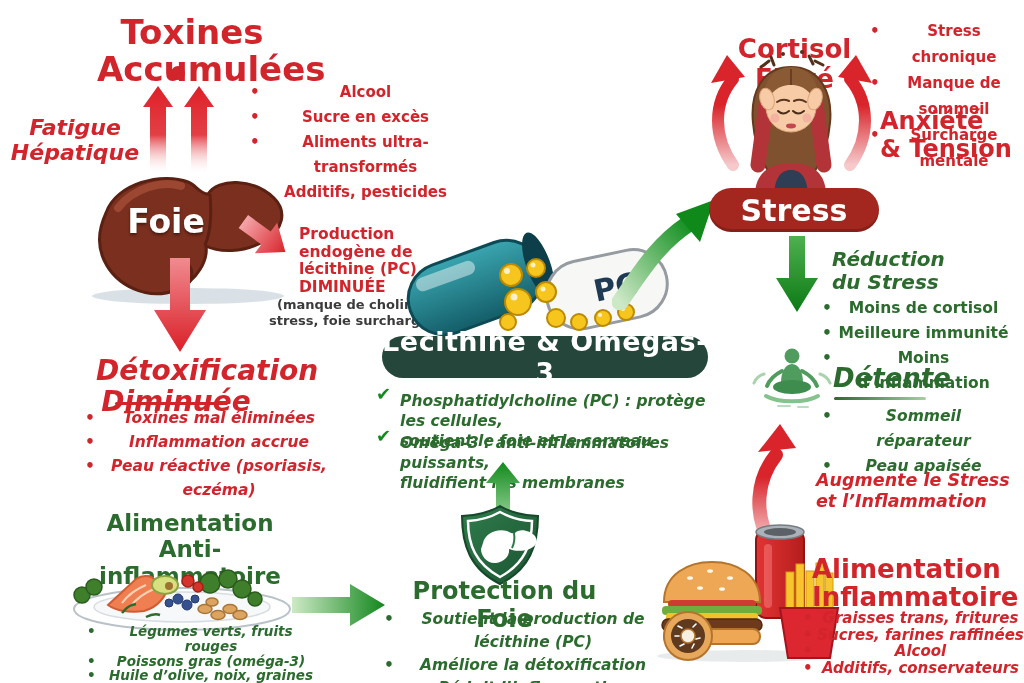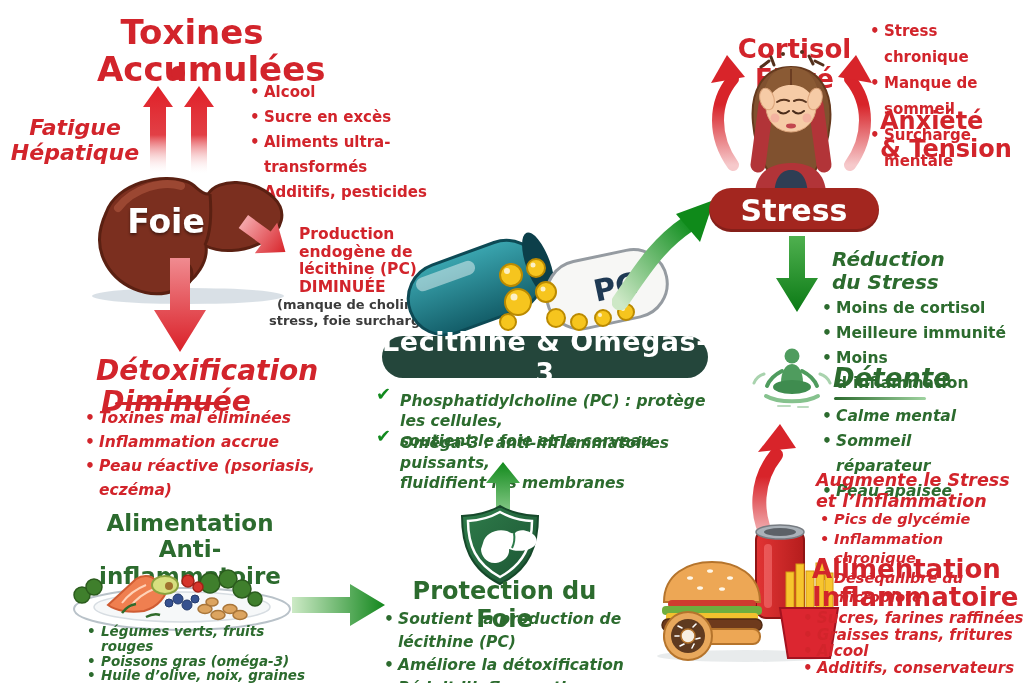--- a/index.html
+++ b/index.html
@@ -9,21 +9,21 @@
   *{box-sizing:border-box; margin:0; padding:0;}
   body{font-family:"DejaVu Sans", sans-serif; background:#e8e8e8;}
   .stage{position:relative; width:1024px; height:683px; background:#ffffff; overflow:hidden;}
   .abs{position:absolute;}
   .pre{white-space:pre-line;}
   .ctr{text-align:center;}
   .b{font-weight:bold;}
   .i{font-style:italic;}
   .red{color:var(--red);}
   .green{color:var(--green);}
-  ul.blt{list-style:none;}
+  ul.blt{list-style:none;text-align:center;}
   ul.blt li{position:relative; padding-left:15px;}
   ul.blt li::before{content:"•"; position:absolute; left:1px; top:0;}
   .pill{display:flex; align-items:center; justify-content:center; color:#fff; font-weight:bold;}
   .benefit{display:flex; gap:9px; align-items:flex-start;}
   .benefit .chk{color:var(--check); font-weight:bold; font-size:18px; line-height:1.1;}
   .benefit .txt{color:var(--green); font-weight:bold; font-style:italic; font-size:15.5px; line-height:1.3;margin-top:7px;}
   .underline-red{background:var(--red); border-radius:2px;}
   .underline-green{background:linear-gradient(90deg,#2c6b2e,#9fd3a0); border-radius:2px;}
 </style>
 </head>
@@ -271,43 +271,37 @@
     <path d="M30,27 C22,31 17,37 15,42 M50,27 C58,31 63,37 65,42" stroke="#4f9c5e" stroke-width="4" fill="none" stroke-linecap="round"></path>
     <ellipse cx="40" cy="43" rx="19" ry="7" fill="#3f8c4f"></ellipse>
     <path d="M14,52 C26,59 54,59 66,52" stroke="#86c28e" stroke-width="4" fill="none" stroke-linecap="round"></path>
     <path d="M12,30 q-7,2 -10,9 M68,30 q7,2 10,9" stroke="#a9d3ae" stroke-width="3" fill="none" stroke-linecap="round"></path>
     <path d="M26,62 h12 M46,63 h10" stroke="#bcdcc0" stroke-width="2" stroke-linecap="round"></path>
   </svg>
 
   <div class="abs green b i" style="left:833px; top:363px; width:120px; font-size:26px;">Détente</div>
   <div class="abs underline-green" style="left:834px; top:397px; width:92px; height:3px;"></div>
   <ul class="blt abs green b i" style="left:821px; top:404px; width:190px; font-size:15.5px; line-height:25px;">
-    <li>Calme mental</li>
     <li>Sommeil réparateur</li>
     <li>Peau apaisée</li>
   </ul>
 
   <svg class="abs" style="left:750px; top:422px;" width="60" height="125" viewBox="0 0 60 125">
     <defs>
       <linearGradient id="gRedFadeUp" x1="0" y1="1" x2="0" y2="0">
         <stop offset="0" stop-color="#f6c9cb"></stop>
           <stop offset="0.75" stop-color="#d8242a"></stop>
       </linearGradient>
     </defs>
     <path d="M20,120 C4,92 6,58 26,33" stroke="url(#gRedFadeUp)" stroke-width="14" fill="none" stroke-linecap="round"></path>
     <polygon points="30,2 8,30 46,26" fill="#d8242a"></polygon>
   </svg>
 
   <div class="abs pre red b i" style="left:816px; top:470px; width:200px; font-size:17.5px; line-height:1.2;">Augmente le Stress
 et l’Inflammation</div>
-  <ul class="blt abs red b i" style="left:819px; top:510px; width:205px; font-size:14.5px; line-height:19.5px;">
-    <li>Pics de glycémie</li>
-    <li>Inflammation chronique</li>
-    <li>Déséquilibre du microbiote</li>
-  </ul>
 
   <svg class="abs" style="left:650px; top:516px;" width="190" height="146" viewBox="0 0 190 146">
     <defs>
       <linearGradient id="gCan" x1="0" y1="0" x2="1" y2="0">
         <stop offset="0" stop-color="#e23434"></stop>
           <stop offset="1" stop-color="#b51d1d"></stop>
       </linearGradient>
     </defs>
     <ellipse cx="95" cy="140" rx="88" ry="6" fill="#d9dde0" opacity="0.6"></ellipse>
     <g>
@@ -352,22 +346,22 @@
         <path d="M30,130 l4,-2"></path>
           <path d="M42,132 l2,-4"></path>
           <path d="M25,120 l4,0"></path>
       </g>
     </g>
   </svg>
 
   <div class="abs pre red b" style="left:812px; top:556px; width:212px; font-size:26px; line-height:1.07;">Alimentation
 Inflammatoire</div>
   <ul class="blt abs red b i" style="left:802px; top:610px; width:222px; font-size:15px; line-height:16.5px;">
+    <li>Graisses trans, fritures</li>
     <li>Sucres, farines raffinées</li>
-    <li>Graisses trans, fritures</li>
     <li>Alcool</li>
     <li>Additifs, conservateurs</li>
   </ul>
 
   <div class="abs pre ctr green b" style="left:70px; top:510px; width:240px; font-size:23px; line-height:1.15;">Alimentation
 Anti-inflammatoire</div>
 
   <svg class="abs" style="left:70px; top:565px;" width="225" height="68" viewBox="0 0 225 68">
     <ellipse cx="112" cy="44" rx="108" ry="21" fill="#ffffff" stroke="#b9c2c9" stroke-width="2"></ellipse>
     <ellipse cx="112" cy="42" rx="88" ry="15" fill="#f6f8f9" stroke="#d7dde2" stroke-width="1.5"></ellipse>

